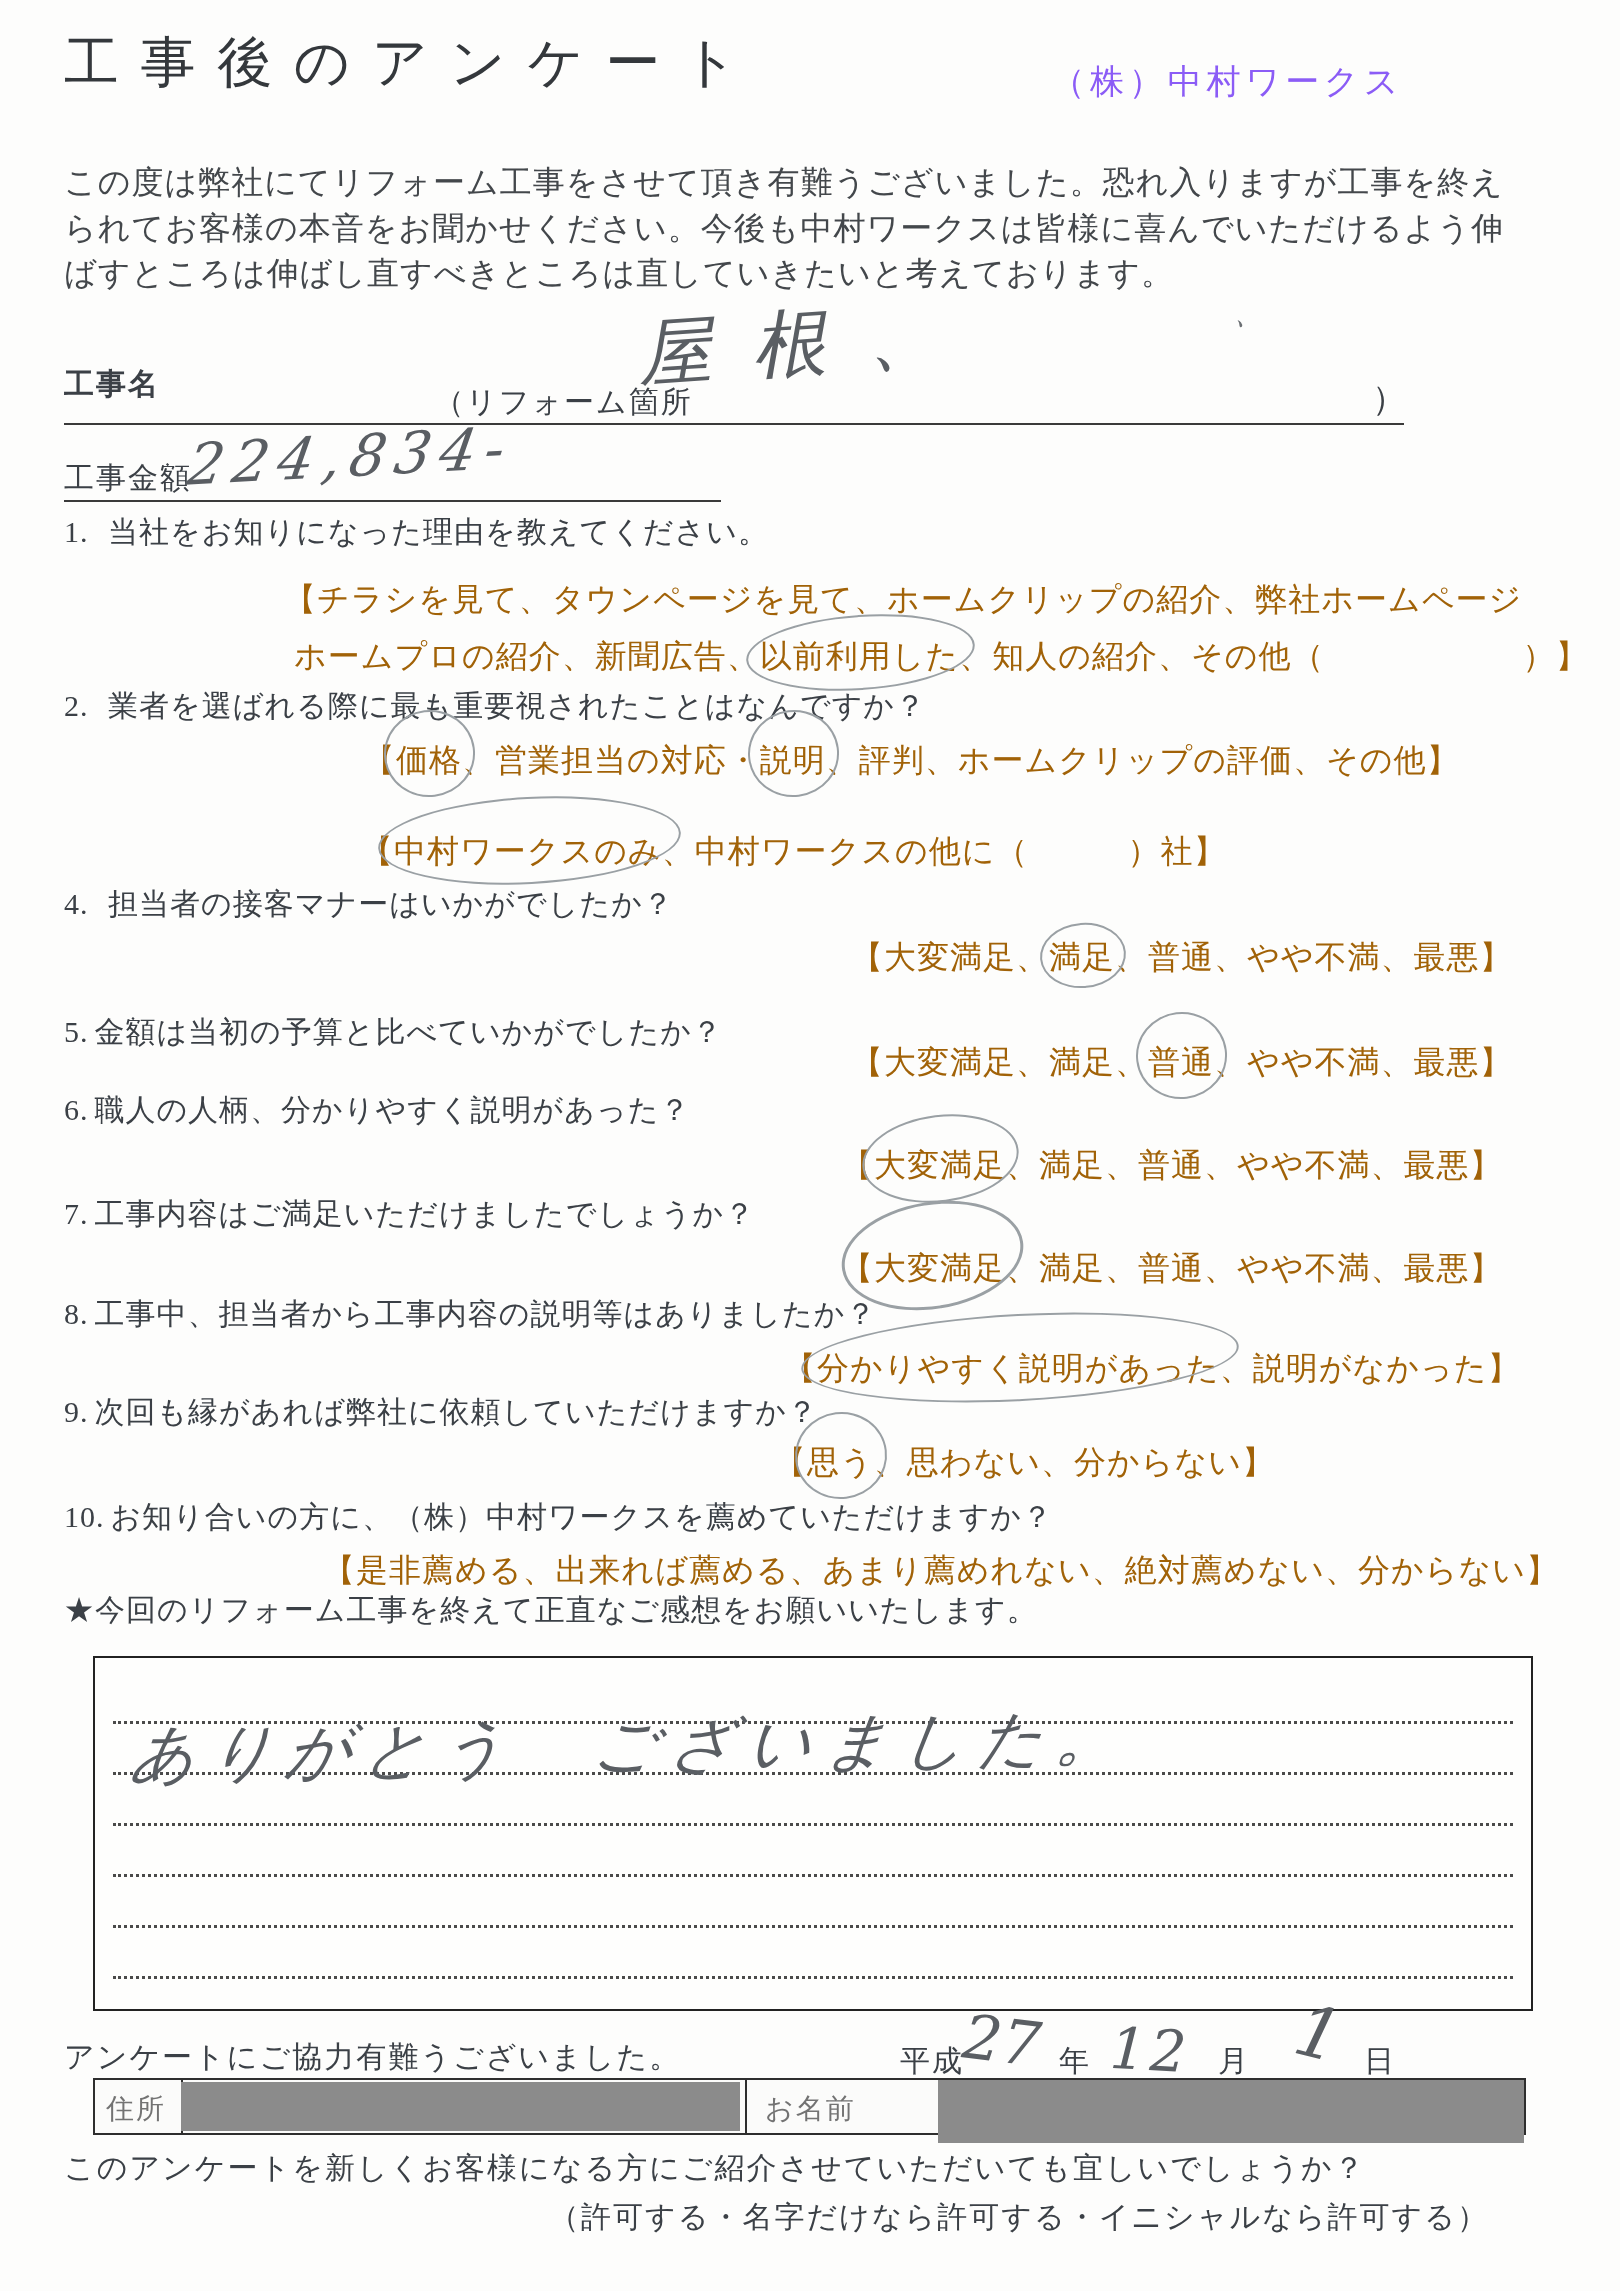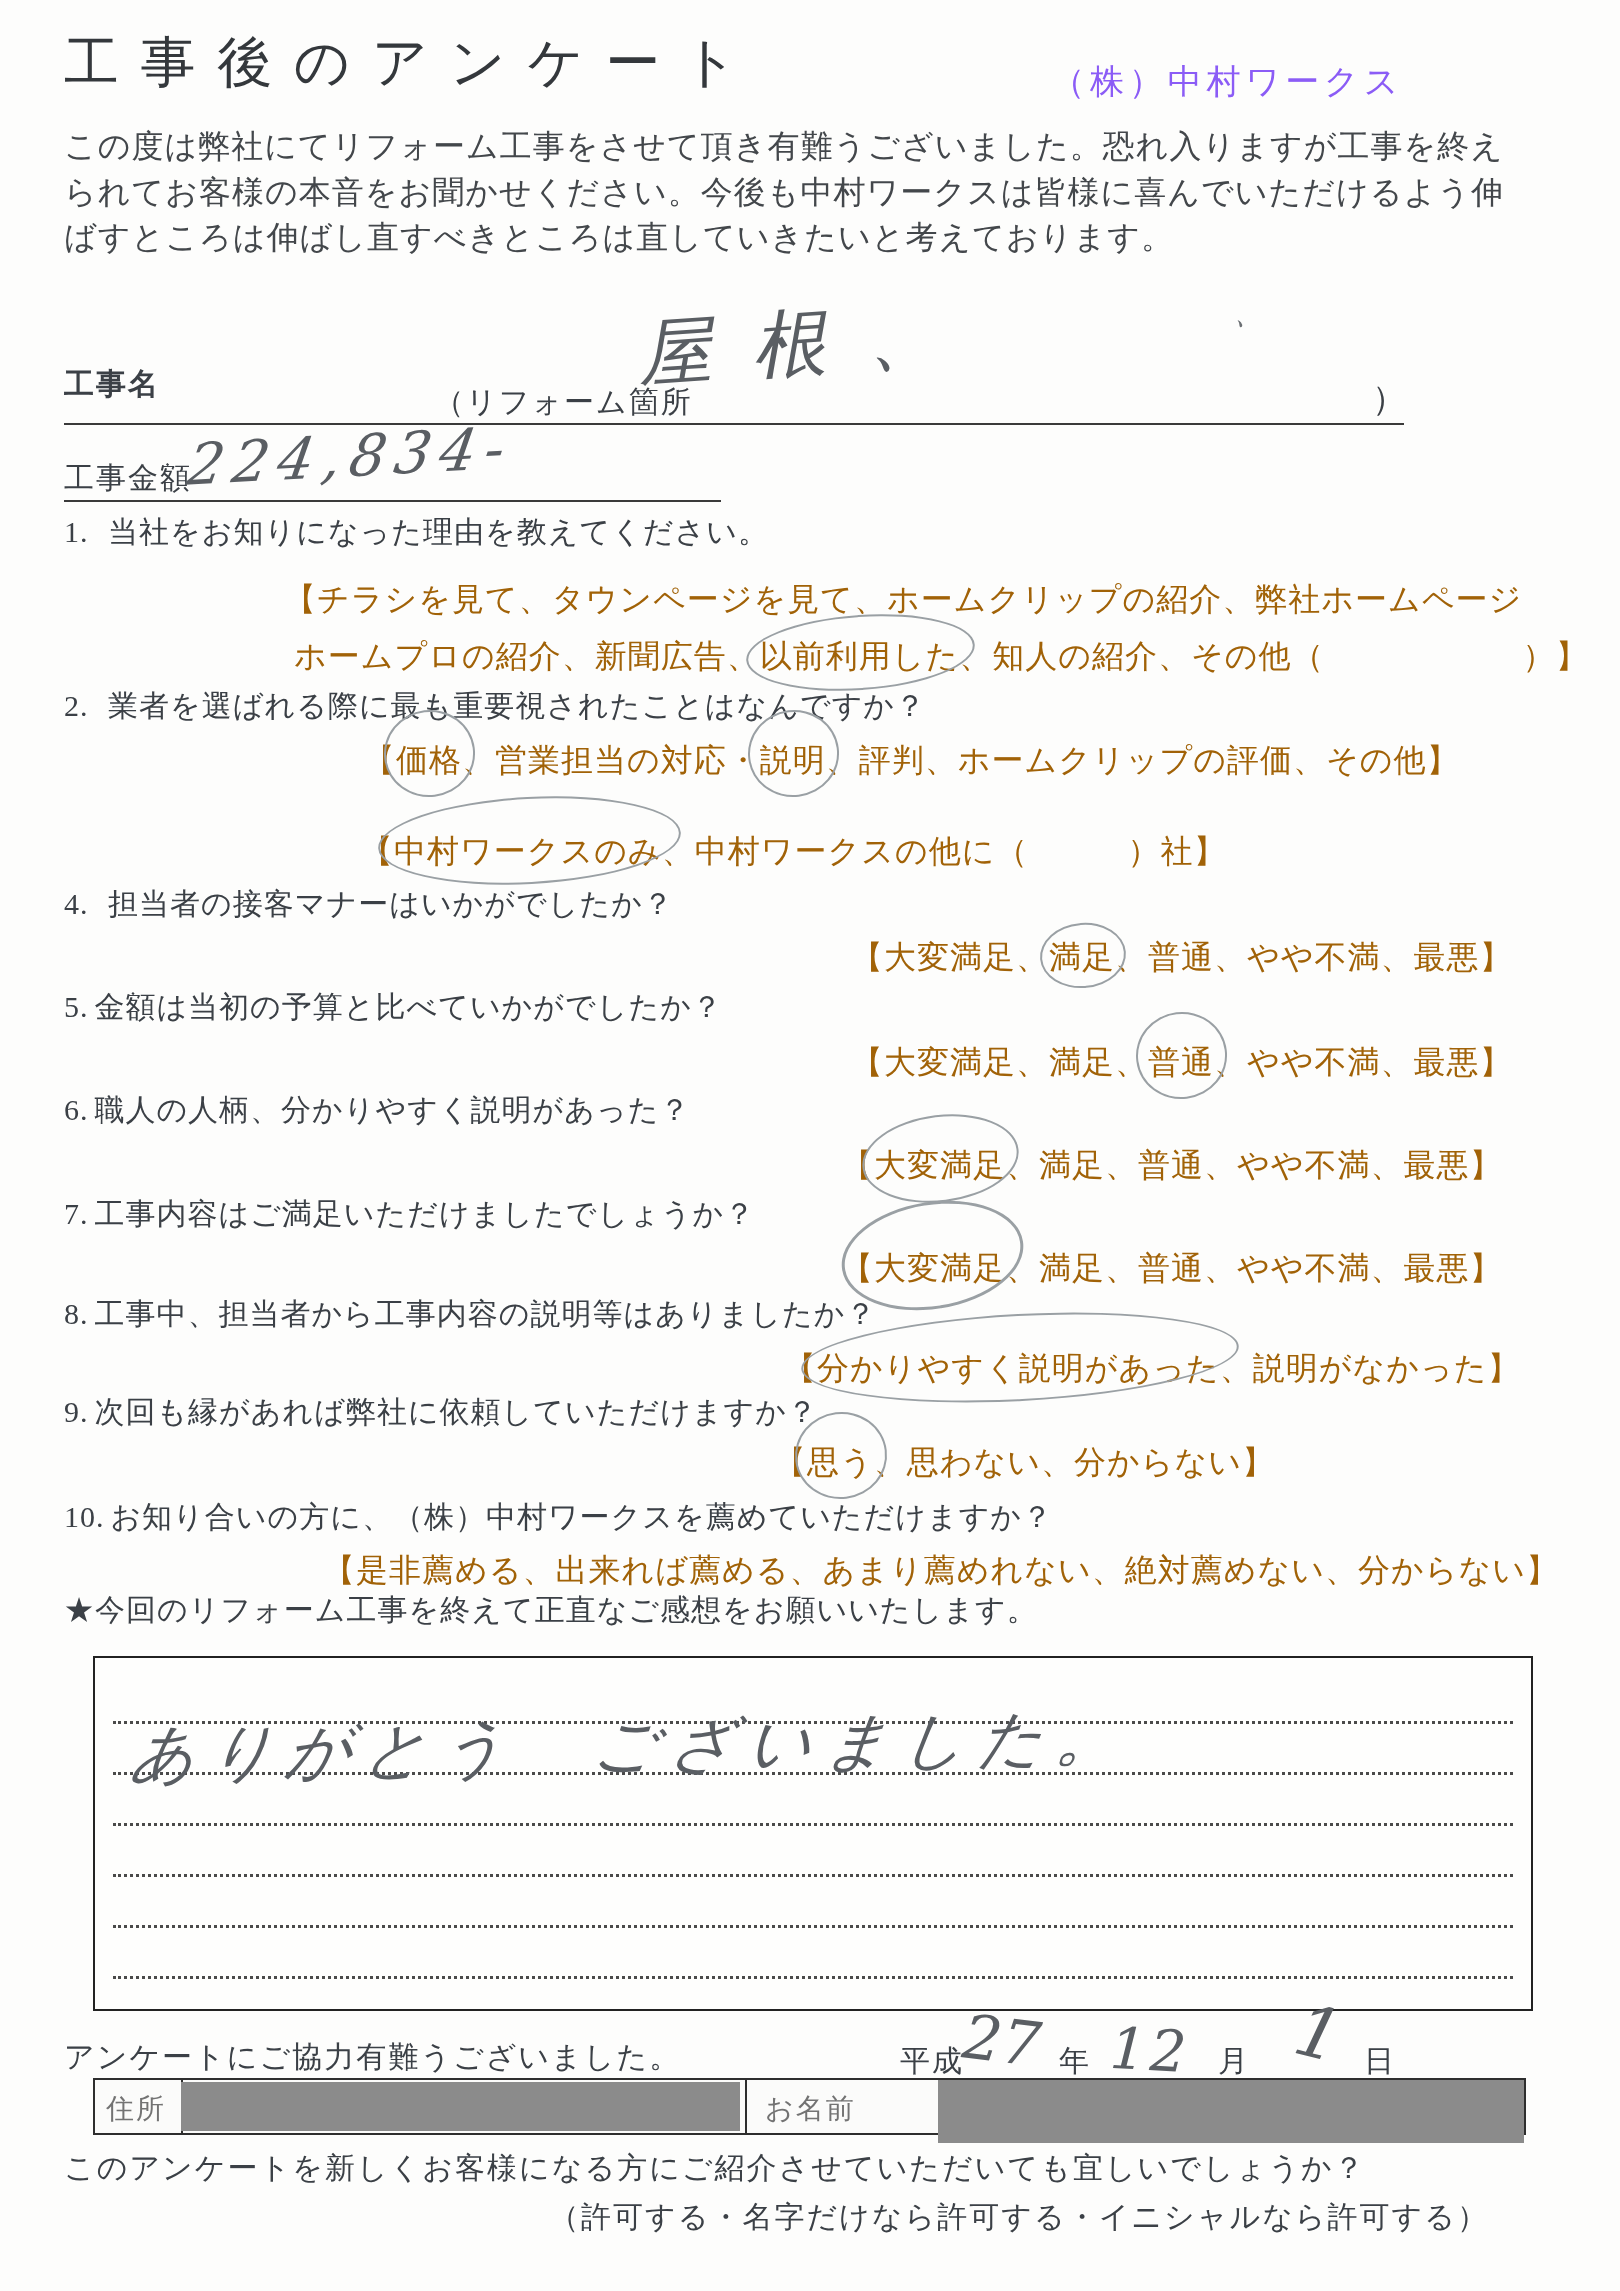--- a/index.html
+++ b/index.html
@@ -8,21 +8,21 @@
     width:1620px;height:2292px;
     background:#fdfdfc;
     overflow:hidden;
     font-family:"Liberation Serif","DejaVu Serif",serif;
     color:#3b3f43;
   }
   .abs{position:absolute;white-space:nowrap;}
   .printed{font-family:"Liberation Serif","DejaVu Serif",serif;color:#3b4046;}
   .title{font-size:55px;letter-spacing:21.6px;color:#34383c;}
   .company{font-size:34px;letter-spacing:4.9px;color:#8b5cf6;}
-  .intro{font-size:32px;letter-spacing:1px;color:#43474b;}
+  .intro{font-size:32px;letter-spacing:1px;color:#43474b;margin-top:36px;}
   .lbl{font-size:30px;letter-spacing:2px;}
   .q{font-size:30px;letter-spacing:1px;}
   .qnum{margin-right:5.9px;}
   .n4 .qnum{margin-right:19.6px;}
   .opts{font-size:32px;letter-spacing:1px;color:#a16207;}
   .hand{
     font-family:"DejaVu Serif","Liberation Serif",serif;
     font-style:italic;color:#5a5e63;
   }
   .rule{position:absolute;border-bottom:2.9px solid #3a3a3a;height:0;}
@@ -94,21 +94,21 @@
     <span>【</span><span class="circ up">中村ワークスのみ</span><span>、中村ワークスの他に（　　　）社】</span>
   </div>
 
   <div class="abs printed q n4" style="left:64px;top:884px;">
     <span class="qnum">4.</span><span>担当者の接客マナーはいかがでしたか？</span>
   </div>
   <div class="abs printed opts" style="left:851px;top:936px;">
     <span>【大変満足、</span><span class="circ">満足</span><span>、普通、やや不満、最悪】</span>
   </div>
 
-  <div class="abs printed q" style="left:64px;top:987px;text-align:right;">
+  <div class="abs printed q" style="left:64px;top:1012px;text-align:right;">
     <span class="qnum">5.</span><span>金額は当初の予算と比べていかがでしたか？</span>
   </div>
   <div class="abs printed opts" style="left:851px;top:1041px;">
     <span>【大変満足、満足、</span><span class="circ b">普通</span><span>、やや不満、最悪】</span>
   </div>
 
   <div class="abs printed q" style="left:64px;top:1090px;">
     <span class="qnum">6.</span><span>職人の人柄、分かりやすく説明があった？</span>
   </div>
   <div class="abs printed opts" style="left:841px;top:1144px;">

